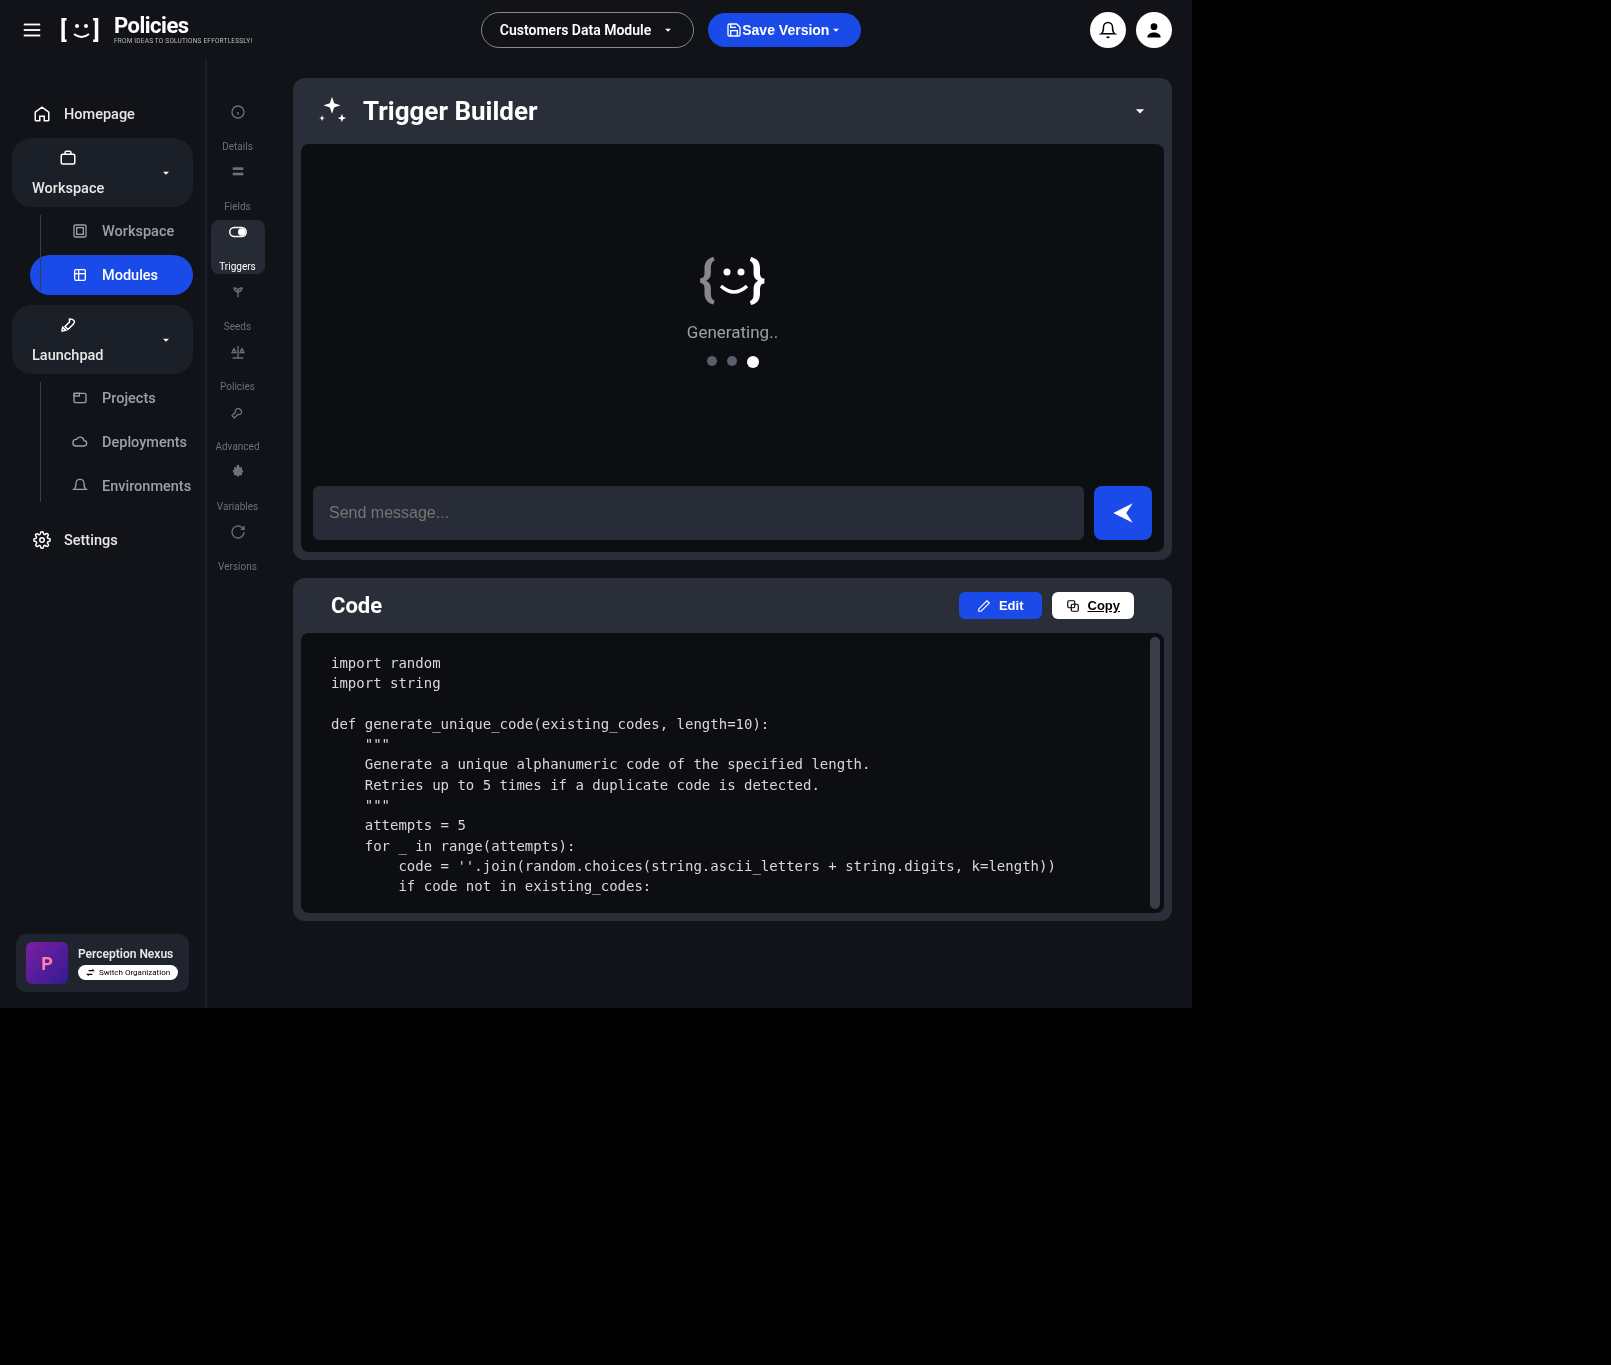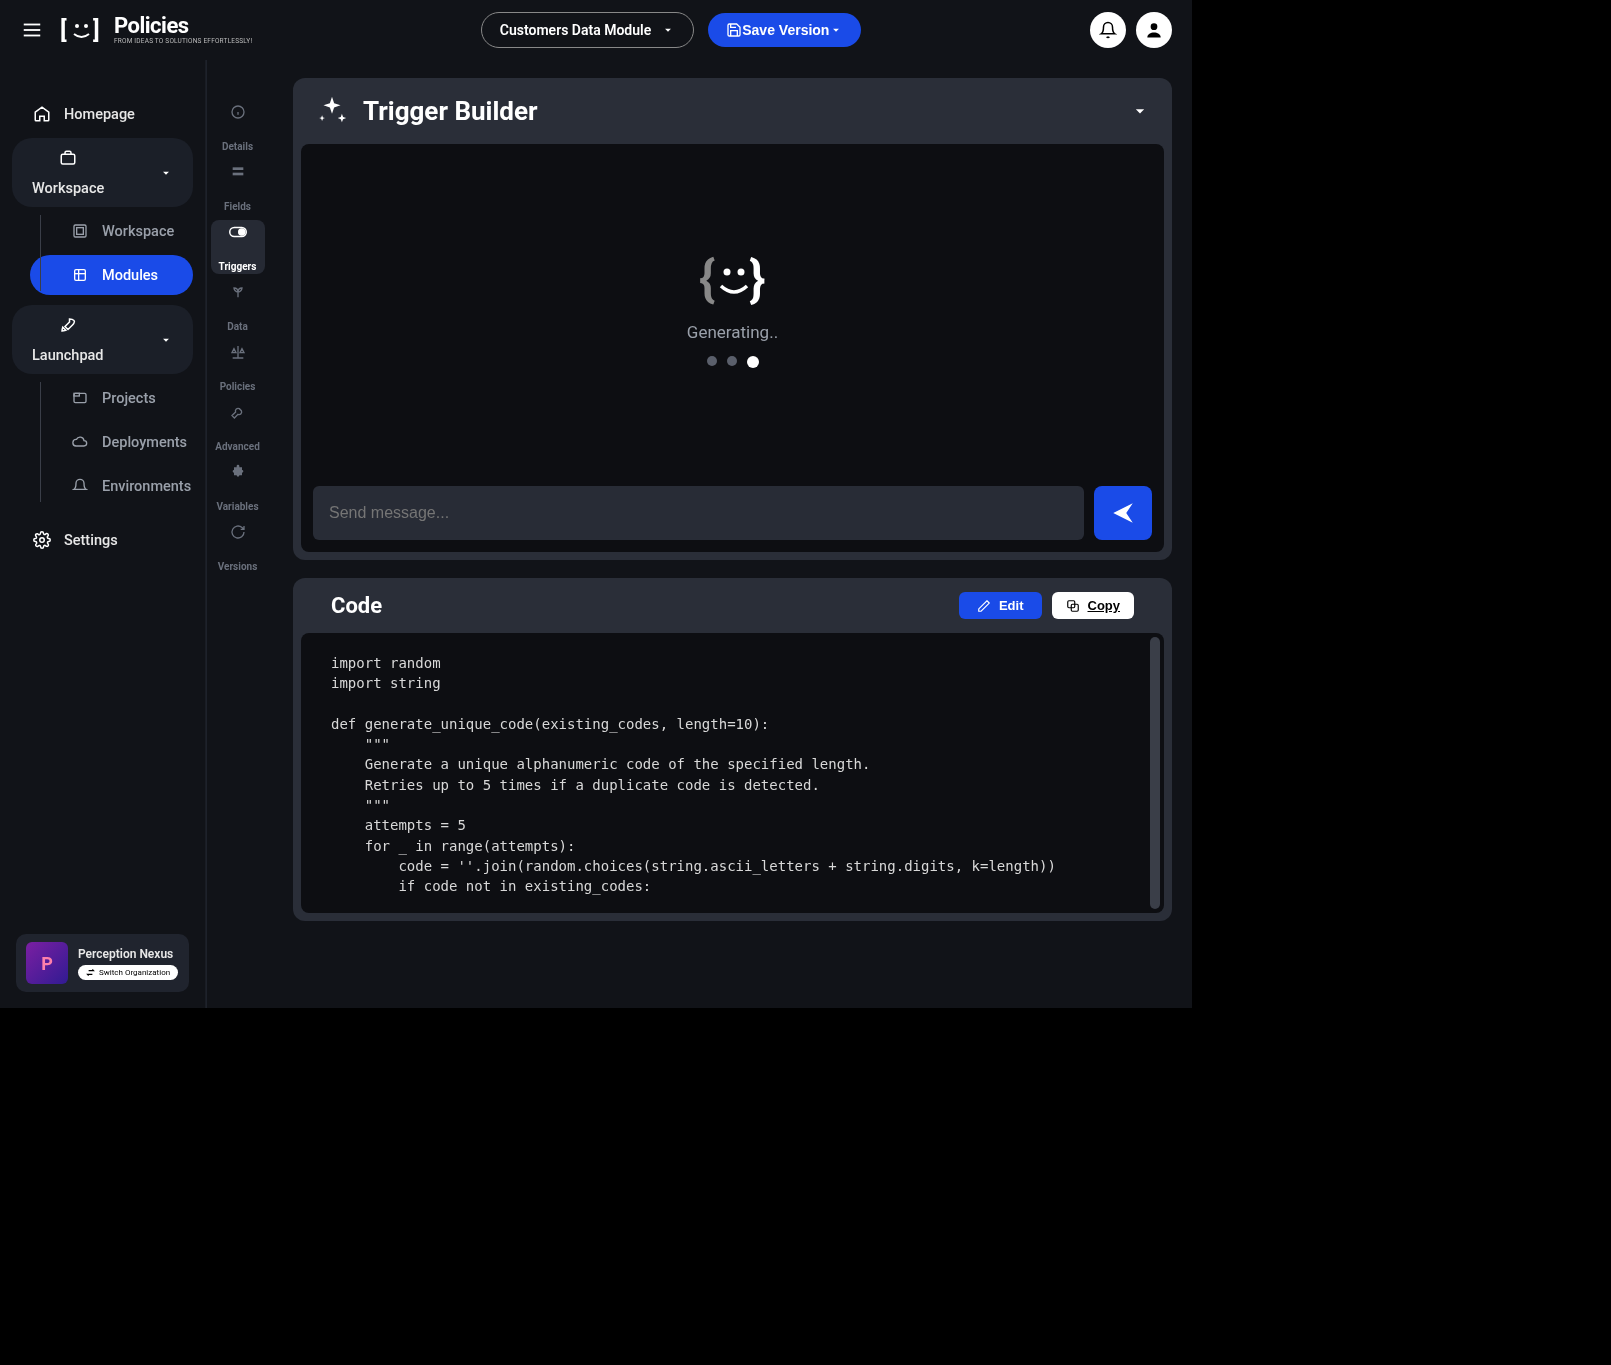--- a/index.html
+++ b/index.html
@@ -42,21 +42,21 @@
   .sidebar-footer { padding:16px; }
   .org-card { background:#20242e; border-radius:10px; padding:8px 10px; display:flex; gap:10px; align-items:center;}
   .org-thumb { width:42px; height:42px; border-radius:6px; background:linear-gradient(135deg,#7b1fa2,#311b92); display:flex; align-items:center; justify-content:center; font-size:18px; font-weight:700; color:#ff80ab;}
   .org-info { display:flex; flex-direction:column; gap:4px;}
   .org-name { font-size:12px; color:#e8e8e8; font-weight:600;}
   .org-switch { background:#fff; color:#000; font-size:8px; border-radius:10px; padding:3px 8px; display:flex; gap:4px; align-items:center; cursor:pointer; width:max-content;}
 
   
   .minibar { width:64px; background:#111318; display:flex; flex-direction:column; align-items:center; padding-top:40px; gap:6px; border-left:1px solid #1a1d24; border-right:0; position:relative;}
   .minibar::before { content:""; position:absolute; top:0; bottom:0; left:0; width:1px; background:#1e222b;}
-  .mini-item { width:54px; height:54px; display:flex; flex-direction:column; align-items:center; justify-content:center; gap:20px; color:#6a707c; font-size:10px; border-radius:8px; cursor:pointer;font-weight:bold;}
+  .mini-item { width:54px; height:54px; display:flex; flex-direction:column; align-items:center; justify-content:center; gap:20px; color:#6a707c; font-size:10px; border-radius:8px; cursor:pointer;}
   .mini-item.active { background:#262a34; color:#fff;}
   .mini-icon { width:18px; height:18px; display:flex; align-items:center; justify-content:center;}
 
   
   .main { flex:1; padding:18px 20px 0 24px; display:flex; flex-direction:column; gap:18px; min-width:0;}
   .panel { background:#2a2e38; border-radius:12px; display:flex; flex-direction:column; overflow:hidden;}
   .panel.trigger { flex: 0 0 auto; }
   .panel-header { display:flex; align-items:center; justify-content:space-between; padding:16px 22px;}
   .panel-title-row { display:flex; align-items:center; gap:14px;}
   .panel-title { font-size:26px; font-weight:700;}
@@ -296,21 +296,21 @@
             </svg>
           </span>
         <span>Triggers</span>
       </div>
       <div class="mini-item">
         <span class="mini-icon">
             <svg width="16" height="16" viewBox="0 0 24 24" fill="none" stroke="currentColor" stroke-width="2">
               <path d="M12 20v-8M12 12C8 12 6 8 6 6c4 0 6 2 6 6zM12 12c4 0 6-4 6-6-4 0-6 2-6 6z"></path>
             </svg>
           </span>
-        <span>Data</span>
+        <span>Seeds</span>
       </div>
       <div class="mini-item">
         <span class="mini-icon">
             <svg width="16" height="16" viewBox="0 0 24 24" fill="none" stroke="currentColor" stroke-width="2">
               <path d="M12 3v18M6 7l-3 6h6zM18 7l-3 6h6zM4 21h16"></path>
             </svg>
           </span>
         <span>Policies</span>
       </div>
       <div class="mini-item">

